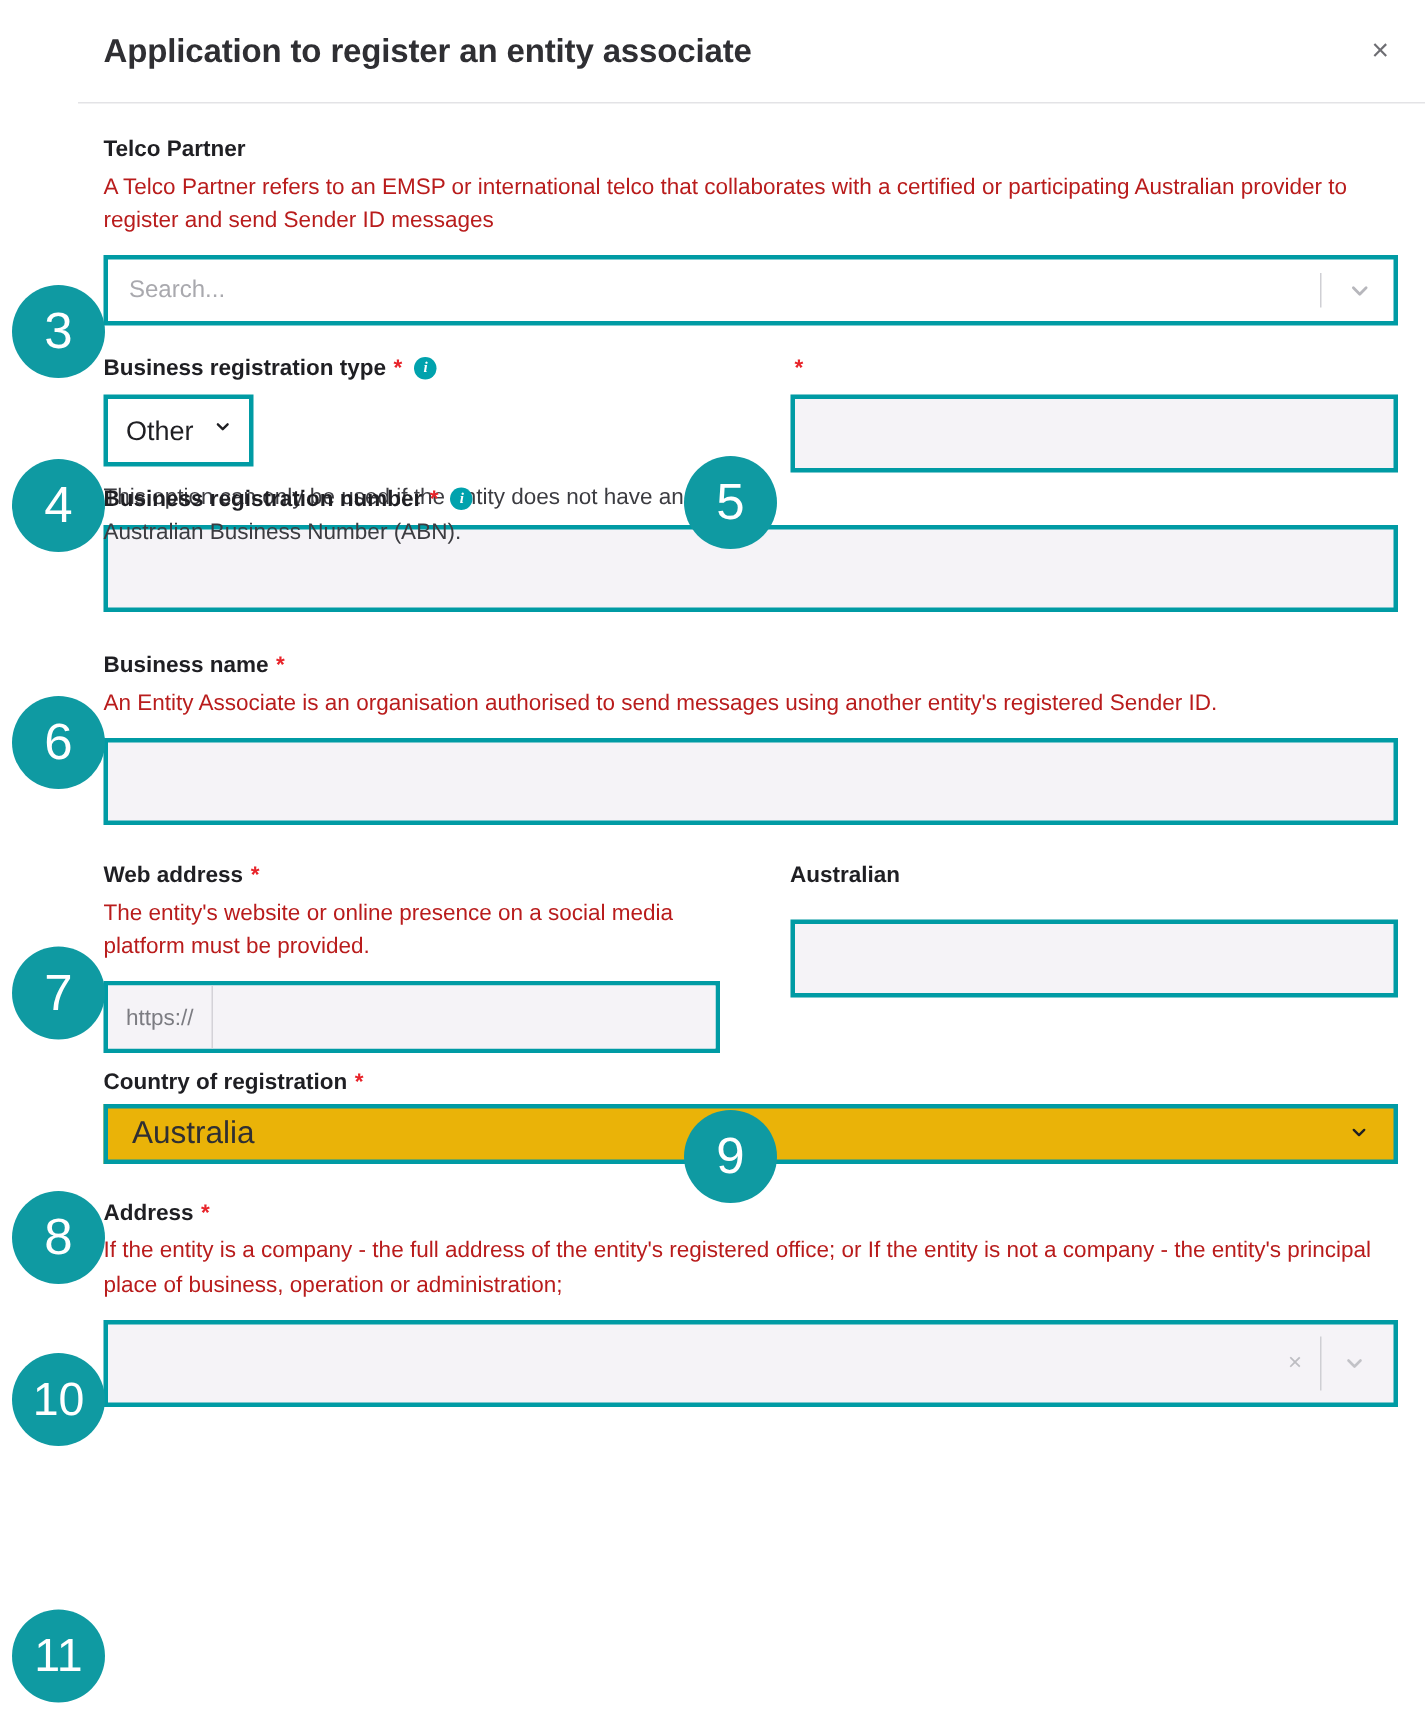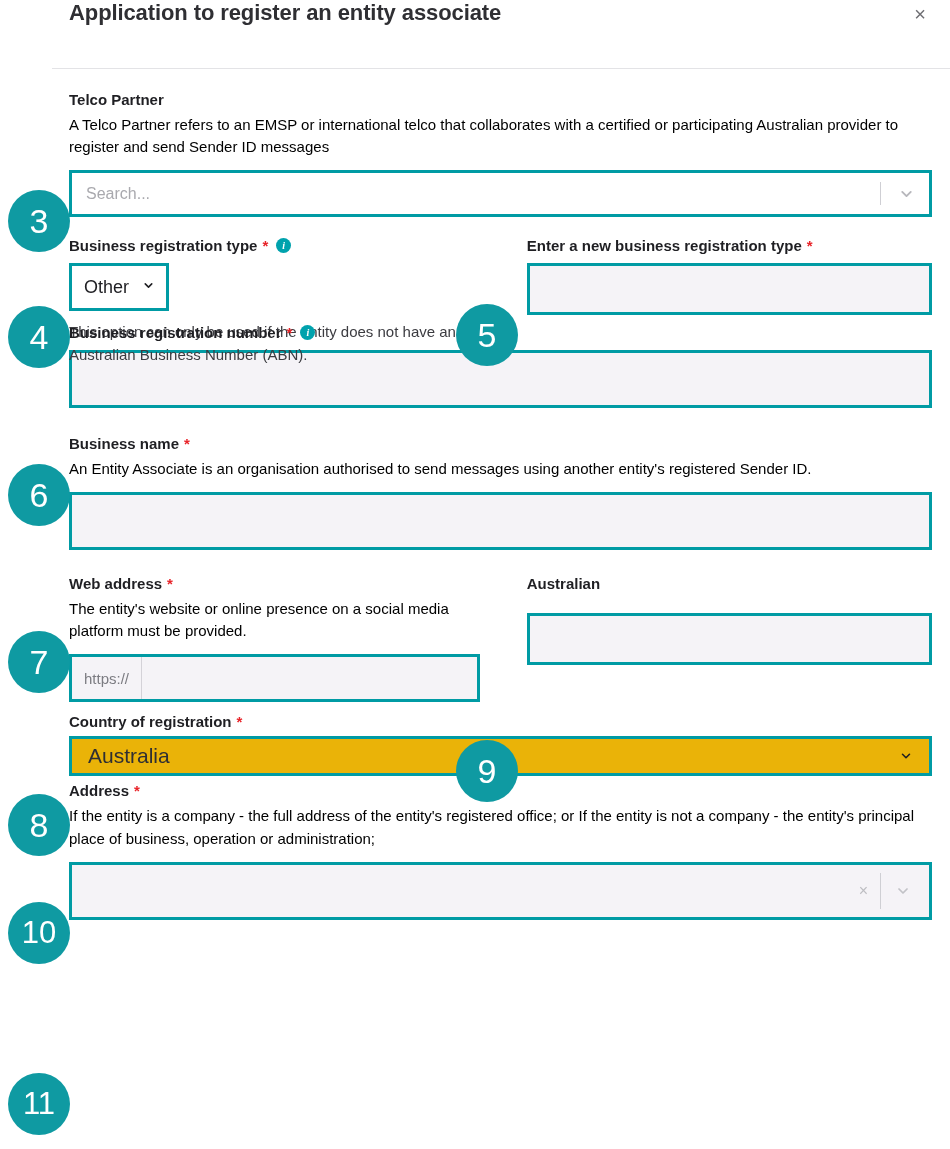--- a/index.html
+++ b/index.html
@@ -39,21 +39,21 @@
     width: 898px;
     height: 1149px;
     background: #ffffff;
   }
 
   .modal-header {
     position: relative;
     height: 68px;
     padding: 0 18px 0 17px;
     display: flex;
-    align-items: flex-start;
+    align-items: center;
     justify-content: space-between;
   }
   .modal-title {
     font-size: 22px;
     font-weight: bold;
     color: #2f2f33;
     letter-spacing: -0.1px;
   }
   .close-btn {
     font-size: 20px;
@@ -84,21 +84,21 @@
     margin: 0 0 9px 0;
     display: flex;
     align-items: center;
     gap: 2px;
   }
   .field-label.tight { margin-bottom: 6px; }
   .req { color: #e8242a; font-weight: bold; margin-left: 3px; }
 
   .helptext {
     font-size: 15px;
-    color: #000000;
+    color: #b91c1c;
     line-height: 1.48;
     margin: 0 0 12px 0;
     font-weight: normal;
   }
   .helptext.narrow { max-width: 430px; }
   .helptext.dark { color: #3c3c41; }
 
   .info-icon {
     display: inline-block;
     width: 15px;
@@ -351,21 +351,20 @@
               <svg width="13" height="13" viewBox="0 0 20 20">
                   <path d="M5 7.5 L10 12.5 L15 7.5" stroke="#1f1f23" stroke-width="2.4" fill="none" stroke-linecap="round" stroke-linejoin="round"></path>
                 </svg>
             </span>
           </span>
           <div class="helptext dark narrow mt-small">This option can only be used if the entity does not have an Australian Business Number (ABN).</div>
         </div>
 
         <div class="col-right">
           <div class="field-label">
-            <span>Enter a new business registration type</span>
             <span class="req">*</span>
           </div>
           <input class="tinput" style="height: 52px;" value="">
         </div>
       </div>
 
       <div style="margin-top:-54px;">
         <div class="field-label">
           <span>Business registration number</span>
           <span class="req">*</span>
@@ -412,21 +411,21 @@
         <div class="sel-full">
           <span>Australia</span>
           <span class="mini-chev">
             <svg width="14" height="14" viewBox="0 0 20 20">
                 <path d="M5 7.5 L10 12.5 L15 7.5" stroke="#1f1f23" stroke-width="2.2" fill="none" stroke-linecap="round" stroke-linejoin="round"></path>
               </svg>
           </span>
         </div>
       </div>
 
-      <div style="margin-top:6px;">
+      <div style="margin-top:24px;">
         <div class="field-label tight">
           <span>Address</span>
           <span class="req">*</span>
         </div>
         <div class="helptext">If the entity is a company - the full address of the entity's registered office; or If the entity is not a company - the entity's principal place of business, operation or administration;</div>
         <div class="combo">
           <span></span>
           <span class="combo-actions">
             <span class="combo-clear">×</span>
             <span class="combo-sep"></span>

